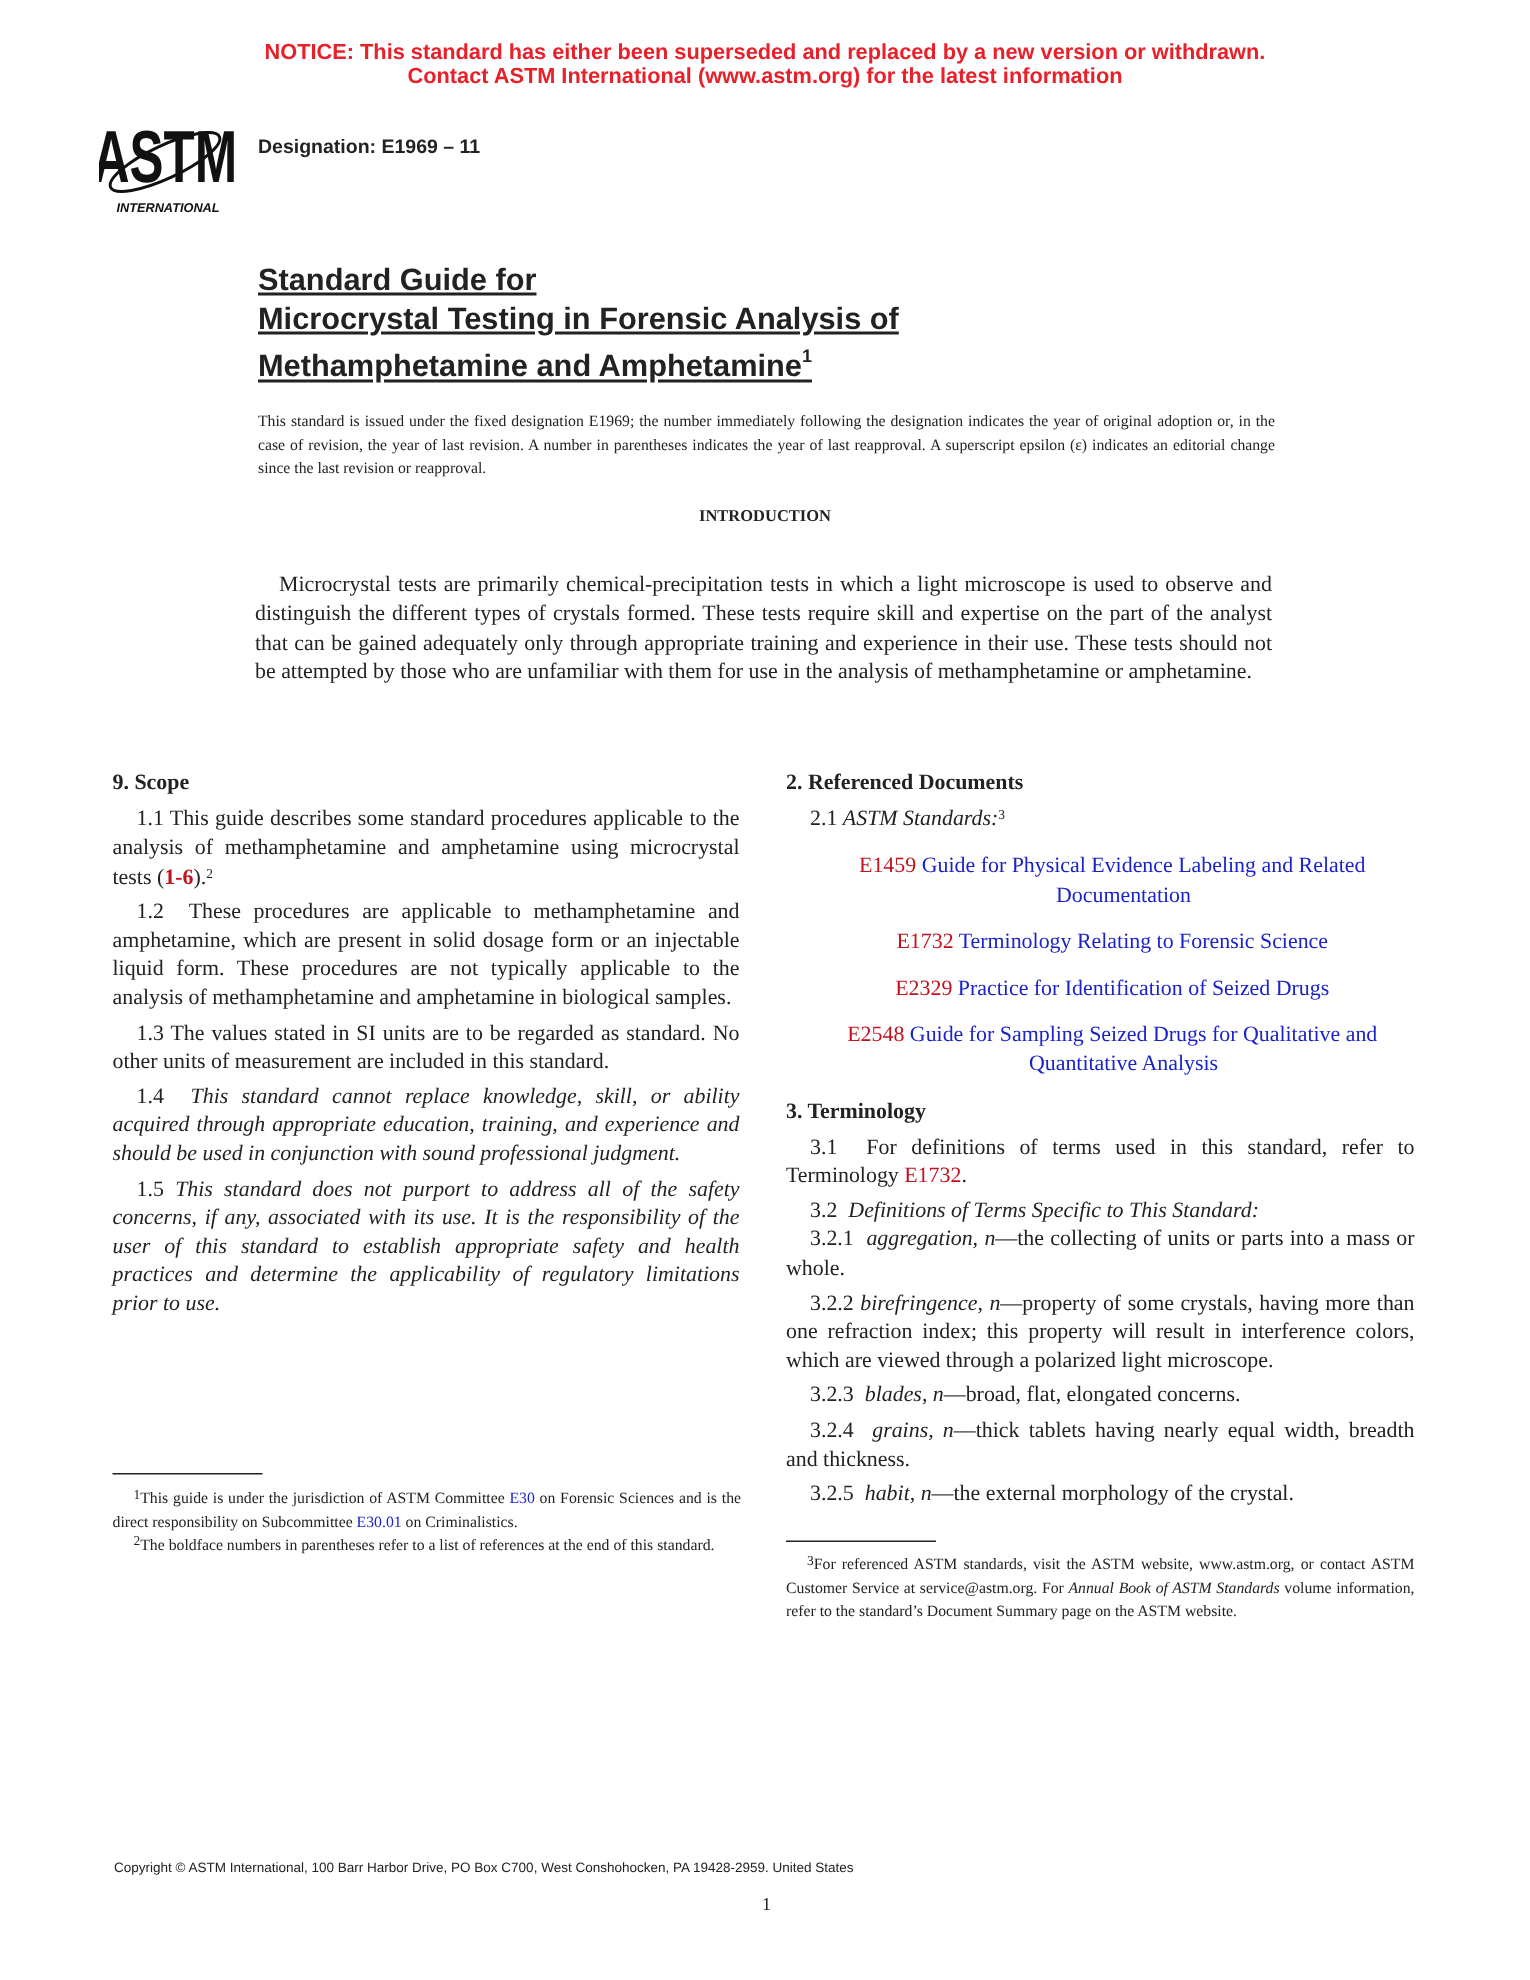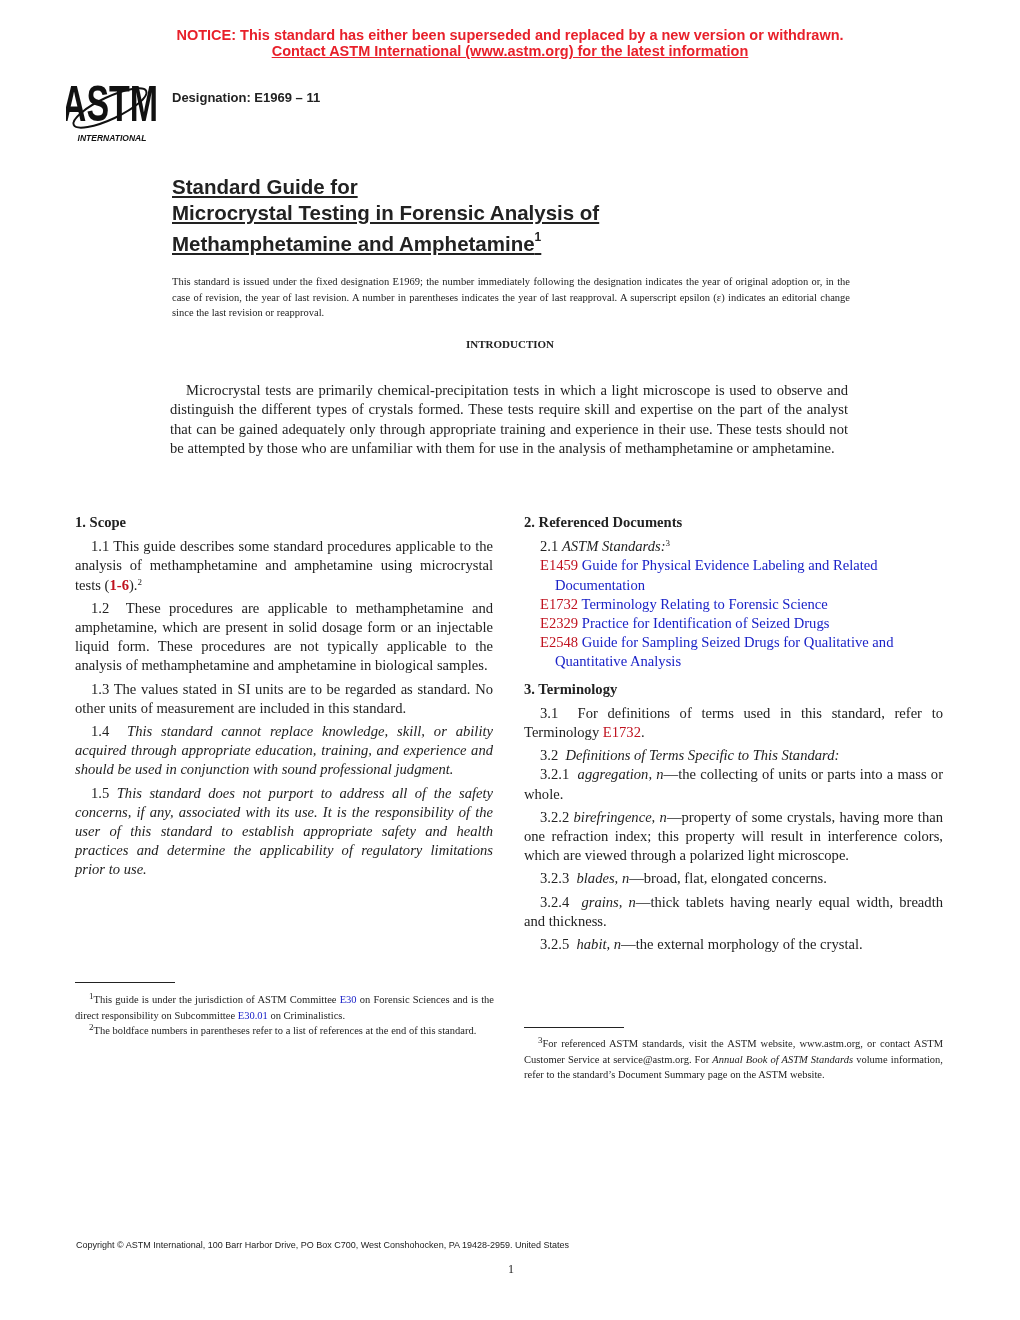--- a/index.html
+++ b/index.html
@@ -16,32 +16,32 @@
   .col { font-family: "Liberation Serif", serif; font-size: 14.6px; line-height: 19.2px; color: #222; }
   .colL { left: 75px; width: 418px; }
   .colR { left: 524px; width: 419px; }
   .h { font-weight: bold; font-size: 14.6px; margin: 0 0 5px 0; }
   .p { text-align: justify; text-indent: 16px; margin: 0 0 4px 0; }
   .it { font-style: italic; }
   .red { color: #c0121f; }
   .blue { color: #1a22c8; }
   .redb { color: #c0121f; font-weight: bold; }
   sup.s { font-size: 9px; vertical-align: top; position: relative; top: -3px; }
-  .ref { padding-left: 31px; text-indent: -15px; margin: 0; }
+  .ref { padding-left: 31px; text-indent: -15px; margin: 12px; text-align: center; }
   .rule { height: 1px; background: #222; width: 100px; }
   .fn { font-family: "Liberation Serif", serif; font-size: 10.5px; line-height: 15.5px; color: #222; text-align: justify; }
   .fn p { margin: 0; text-indent: 14px; }
   .copyright { left: 76px; top: 1240px; font-family: "Liberation Sans", sans-serif; font-size: 9px; color: #222; }
   .pagenum { left: 508px; top: 1262px; font-family: "Liberation Serif", serif; font-size: 12px; color: #222; }
 </style>
 </head>
 <body>
 
 <div class="abs notice" style="top:27px;">NOTICE: This standard has either been superseded and replaced by a new version or withdrawn.</div>
-<div class="abs notice" style="top:43px;text-decoration:underline;">Contact ASTM International (www.astm.org) for the latest information</div>
+<div class="abs notice" style="top:43px;">Contact ASTM International (www.astm.org) for the latest information</div>
 
 <div class="abs logo">
   <svg width="96" height="66" viewBox="0 0 96 66">
     <ellipse cx="44" cy="30" rx="40" ry="11" fill="none" stroke="#111" stroke-width="2" transform="rotate(-25 44 30)"></ellipse>
     <text x="44" y="44" text-anchor="middle" font-family="Liberation Sans, sans-serif" font-weight="bold" font-size="34" fill="#111" transform="scale(1,1.45) translate(0,-14)">ASTM</text>
     <text x="46" y="63" text-anchor="middle" font-family="Liberation Sans, sans-serif" font-weight="bold" font-style="italic" font-size="8.5" fill="#111">INTERNATIONAL</text>
   </svg>
 </div>
 <div class="abs designation">Designation: E1969 – 11</div>
 
@@ -50,21 +50,21 @@
   <div>Microcrystal Testing in Forensic Analysis of</div>
   <div><span>Methamphetamine and Amphetamine</span><sup>1</sup></div>
 </div>
 
 <div class="abs issued">This standard is issued under the fixed designation E1969; the number immediately following the designation indicates the year of original adoption or, in the case of revision, the year of last revision. A number in parentheses indicates the year of last reapproval. A superscript epsilon (ε) indicates an editorial change since the last revision or reapproval.</div>
 
 <div class="abs intro-h">INTRODUCTION</div>
 <div class="abs intro">Microcrystal tests are primarily chemical-precipitation tests in which a light microscope is used to observe and distinguish the different types of crystals formed. These tests require skill and expertise on the part of the analyst that can be gained adequately only through appropriate training and experience in their use. These tests should not be attempted by those who are unfamiliar with them for use in the analysis of methamphetamine or amphetamine.</div>
 
 <div class="abs col colL" style="top:513px;">
-  <div class="h">1.  Scope</div>
+  <div class="h">9.  Scope</div>
   <p class="p"><span>1.1</span> <span>This guide describes some standard procedures applicable to the analysis of methamphetamine and amphetamine using microcrystal tests (</span><span class="redb">1-6</span><span>).</span><sup class="s">2</sup></p>
   <p class="p"><span>1.2</span>&nbsp; <span>These procedures are applicable to methamphetamine and amphetamine, which are present in solid dosage form or an injectable liquid form. These procedures are not typically applicable to the analysis of methamphetamine and amphetamine in biological samples.</span></p>
   <p class="p"><span>1.3</span> <span>The values stated in SI units are to be regarded as standard. No other units of measurement are included in this standard.</span></p>
   <p class="p"><span>1.4</span>&nbsp; <span class="it">This standard cannot replace knowledge, skill, or ability acquired through appropriate education, training, and experience and should be used in conjunction with sound professional judgment.</span></p>
   <p class="p"><span>1.5</span> <span class="it">This standard does not purport to address all of the safety concerns, if any, associated with its use. It is the responsibility of the user of this standard to establish appropriate safety and health practices and determine the applicability of regulatory limitations prior to use.</span></p>
 </div>
 
 <div class="abs rule" style="left:75px; top:982px;"></div>
 <div class="abs fn" style="left:75px; top:992px; width:419px;">
   <p><sup class="s">1</sup><span>This guide is under the jurisdiction of ASTM Committee </span><span class="blue">E30</span><span> on Forensic Sciences and is the direct responsibility on Subcommittee </span><span class="blue">E30.01</span><span> on Criminalistics.</span></p>

